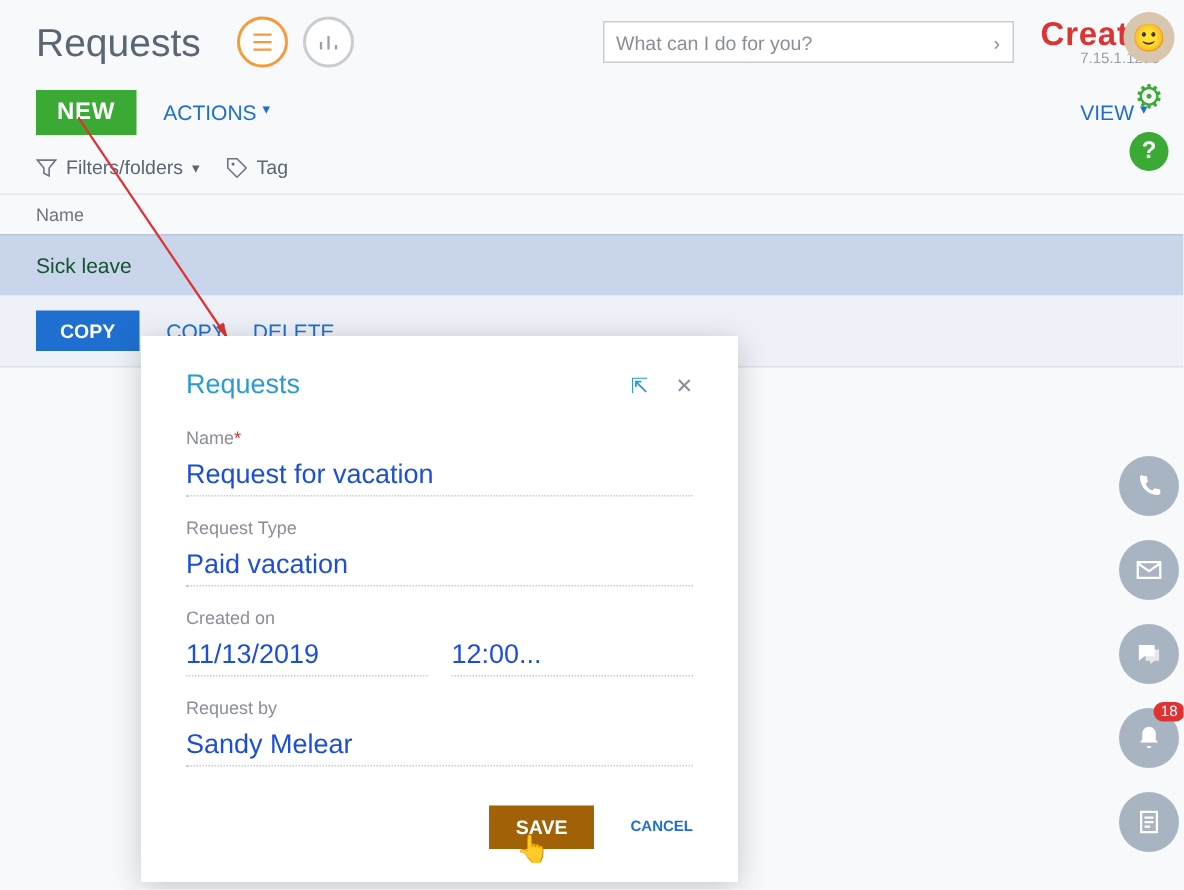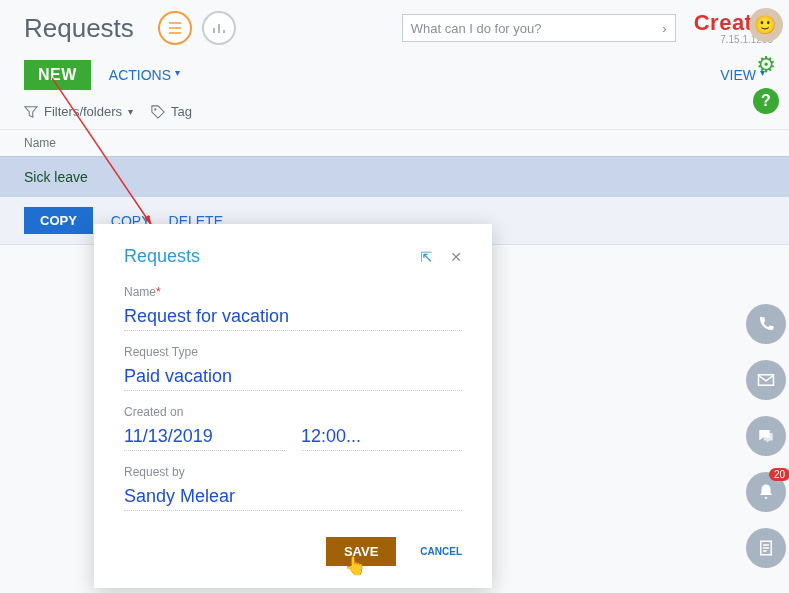--- a/index.html
+++ b/index.html
@@ -187,21 +187,21 @@
   <div class="fab">
     <svg width="18" height="18" viewBox="0 0 24 24" fill="#fff">
         <path d="M3 4h14v10H8l-5 4z"></path>
         <path d="M9 8h12v10h-4l-4 3v-3H9z" fill="#fff" opacity=".7"></path>
       </svg>
   </div>
   <div class="fab">
     <svg width="18" height="18" viewBox="0 0 24 24" fill="#fff">
         <path d="M12 2a6 6 0 00-6 6v5l-2 3h16l-2-3V8a6 6 0 00-6-6zM10 19a2 2 0 004 0z"></path>
       </svg>
-    <span class="badge">20</span>
+    <span class="badge">18</span>
   </div>
   <div class="fab">
     <svg width="18" height="18" viewBox="0 0 24 24" fill="#fff">
         <path d="M5 3h14v18H5z" fill="none" stroke="#fff" stroke-width="2"></path>
         <path d="M8 8h8M8 12h8M8 16h5" stroke="#fff" stroke-width="2"></path>
       </svg>
   </div>
 </div>
 
 </body></html>

